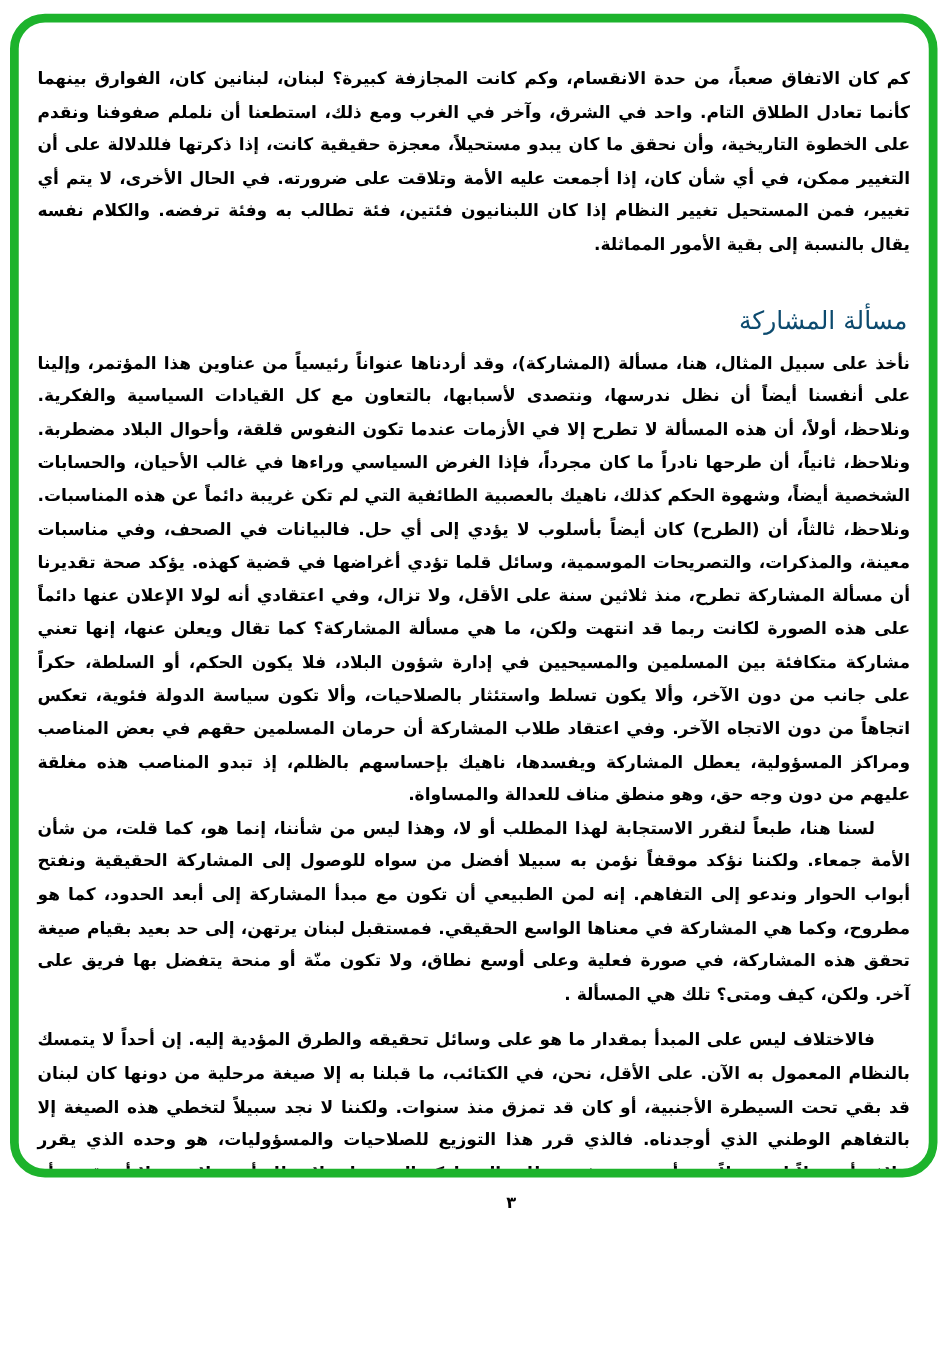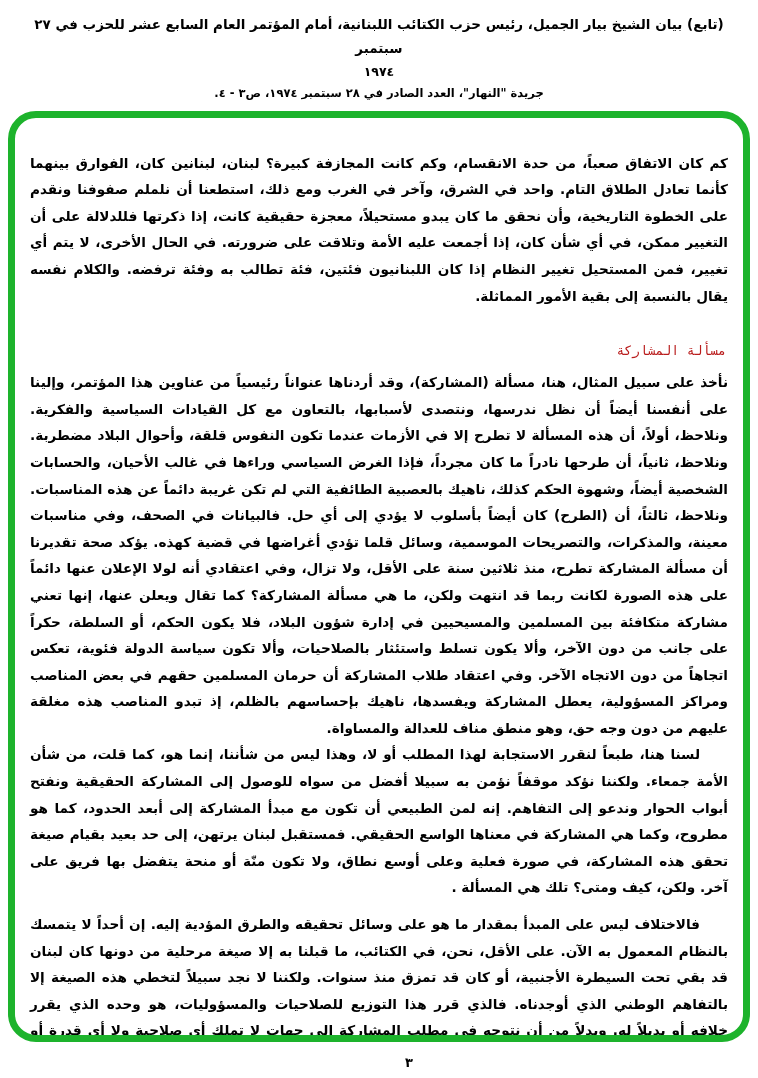--- a/index.html
+++ b/index.html
@@ -51,48 +51,42 @@
   }
   .body-text p {
     margin: 0;
     font-size: 13.6px;
     font-weight: bold;
     color: #000;
     line-height: 26.6px;
     text-align: justify;
   }
   .section-heading {
-    font-size: 13px;
+    font-size: 20px;
     font-weight: normal;
-    color: #b91c1c;
+    color: #0c4a6e;
     text-align: right;
     margin: 34px 2px 10px 0;
-    font-family: Liberation Mono, monospace;
   }
   .indent { text-indent: 28px; }
   .para-4 { margin-top: 10px !important; }
   .page-number {
     text-align: center;
     font-weight: bold;
     font-size: 13px;
     color: #000;
     margin-top: 13px;
     padding-left: 60px; 
   }
 </style>
 </head>
 <body>
 
 <div class="page">
 
-  <div class="doc-header">
-    <div class="title">(تابع) بيان الشيخ بيار الجميل، رئيس حزب الكتائب اللبنانية، أمام المؤتمر العام السابع عشر للحزب في ٢٧ سبتمبر</div>
-    <div class="year">١٩٧٤</div>
-    <div class="source">جريدة "النهار"، العدد الصادر في ٢٨ سبتمبر ١٩٧٤، ص٣ - ٤.</div>
-  </div>
 
   <div class="content-frame" style="border-color: rgb(29, 179, 44);">
     <div class="body-text">
       <p class="para-1">كم كان الاتفاق صعباً، من حدة الانقسام، وكم كانت المجازفة كبيرة؟ لبنان، لبنانين كان، الفوارق بينهما كأنما تعادل الطلاق التام. واحد في الشرق، وآخر في الغرب ومع ذلك، استطعنا أن نلملم صفوفنا ونقدم على الخطوة التاريخية، وأن نحقق ما كان يبدو مستحيلاً، معجزة حقيقية كانت، إذا ذكرتها فللدلالة على أن التغيير ممكن، في أي شأن كان، إذا أجمعت عليه الأمة وتلاقت على ضرورته. في الحال الأخرى، لا يتم أي تغيير، فمن المستحيل تغيير النظام إذا كان اللبنانيون فئتين، فئة تطالب به وفئة ترفضه. والكلام نفسه يقال بالنسبة إلى بقية الأمور المماثلة.</p>
 
       <h2 class="section-heading">مسألة المشاركة</h2>
 
       <p class="para-2">نأخذ على سبيل المثال، هنا، مسألة (المشاركة)، وقد أردناها عنواناً رئيسياً من عناوين هذا المؤتمر، وإلينا على أنفسنا أيضاً أن نظل ندرسها، ونتصدى لأسبابها، بالتعاون مع كل القيادات السياسية والفكرية. ونلاحظ، أولاً، أن هذه المسألة لا تطرح إلا في الأزمات عندما تكون النفوس قلقة، وأحوال البلاد مضطربة. ونلاحظ، ثانياً، أن طرحها نادراً ما كان مجرداً، فإذا الغرض السياسي وراءها في غالب الأحيان، والحسابات الشخصية أيضاً، وشهوة الحكم كذلك، ناهيك بالعصبية الطائفية التي لم تكن غريبة دائماً عن هذه المناسبات. ونلاحظ، ثالثاً، أن (الطرح) كان أيضاً بأسلوب لا يؤدي إلى أي حل. فالبيانات في الصحف، وفي مناسبات معينة، والمذكرات، والتصريحات الموسمية، وسائل قلما تؤدي أغراضها في قضية كهذه. يؤكد صحة تقديرنا أن مسألة المشاركة تطرح، منذ ثلاثين سنة على الأقل، ولا تزال، وفي اعتقادي أنه لولا الإعلان عنها دائماً على هذه الصورة لكانت ربما قد انتهت ولكن، ما هي مسألة المشاركة؟ كما تقال ويعلن عنها، إنها تعني مشاركة متكافئة بين المسلمين والمسيحيين في إدارة شؤون البلاد، فلا يكون الحكم، أو السلطة، حكراً على جانب من دون الآخر، وألا يكون تسلط واستئثار بالصلاحيات، وألا تكون سياسة الدولة فئوية، تعكس اتجاهاً من دون الاتجاه الآخر. وفي اعتقاد طلاب المشاركة أن حرمان المسلمين حقهم في بعض المناصب ومراكز المسؤولية، يعطل المشاركة ويفسدها، ناهيك بإحساسهم بالظلم، إذ تبدو المناصب هذه مغلقة عليهم من دون وجه حق، وهو منطق مناف للعدالة والمساواة.</p>
 
       <p class="para-3 indent">لسنا هنا، طبعاً لنقرر الاستجابة لهذا المطلب أو لا، وهذا ليس من شأننا، إنما هو، كما قلت، من شأن الأمة جمعاء. ولكننا نؤكد موقفاً نؤمن به سبيلا أفضل من سواه للوصول إلى المشاركة الحقيقية ونفتح أبواب الحوار وندعو إلى التفاهم. إنه لمن الطبيعي أن تكون مع مبدأ المشاركة إلى أبعد الحدود، كما هو مطروح، وكما هي المشاركة في معناها الواسع الحقيقي. فمستقبل لبنان يرتهن، إلى حد بعيد بقيام صيغة تحقق هذه المشاركة، في صورة فعلية وعلى أوسع نطاق، ولا تكون منّة أو منحة يتفضل بها فريق على آخر. ولكن، كيف ومتى؟ تلك هي المسألة .</p>

